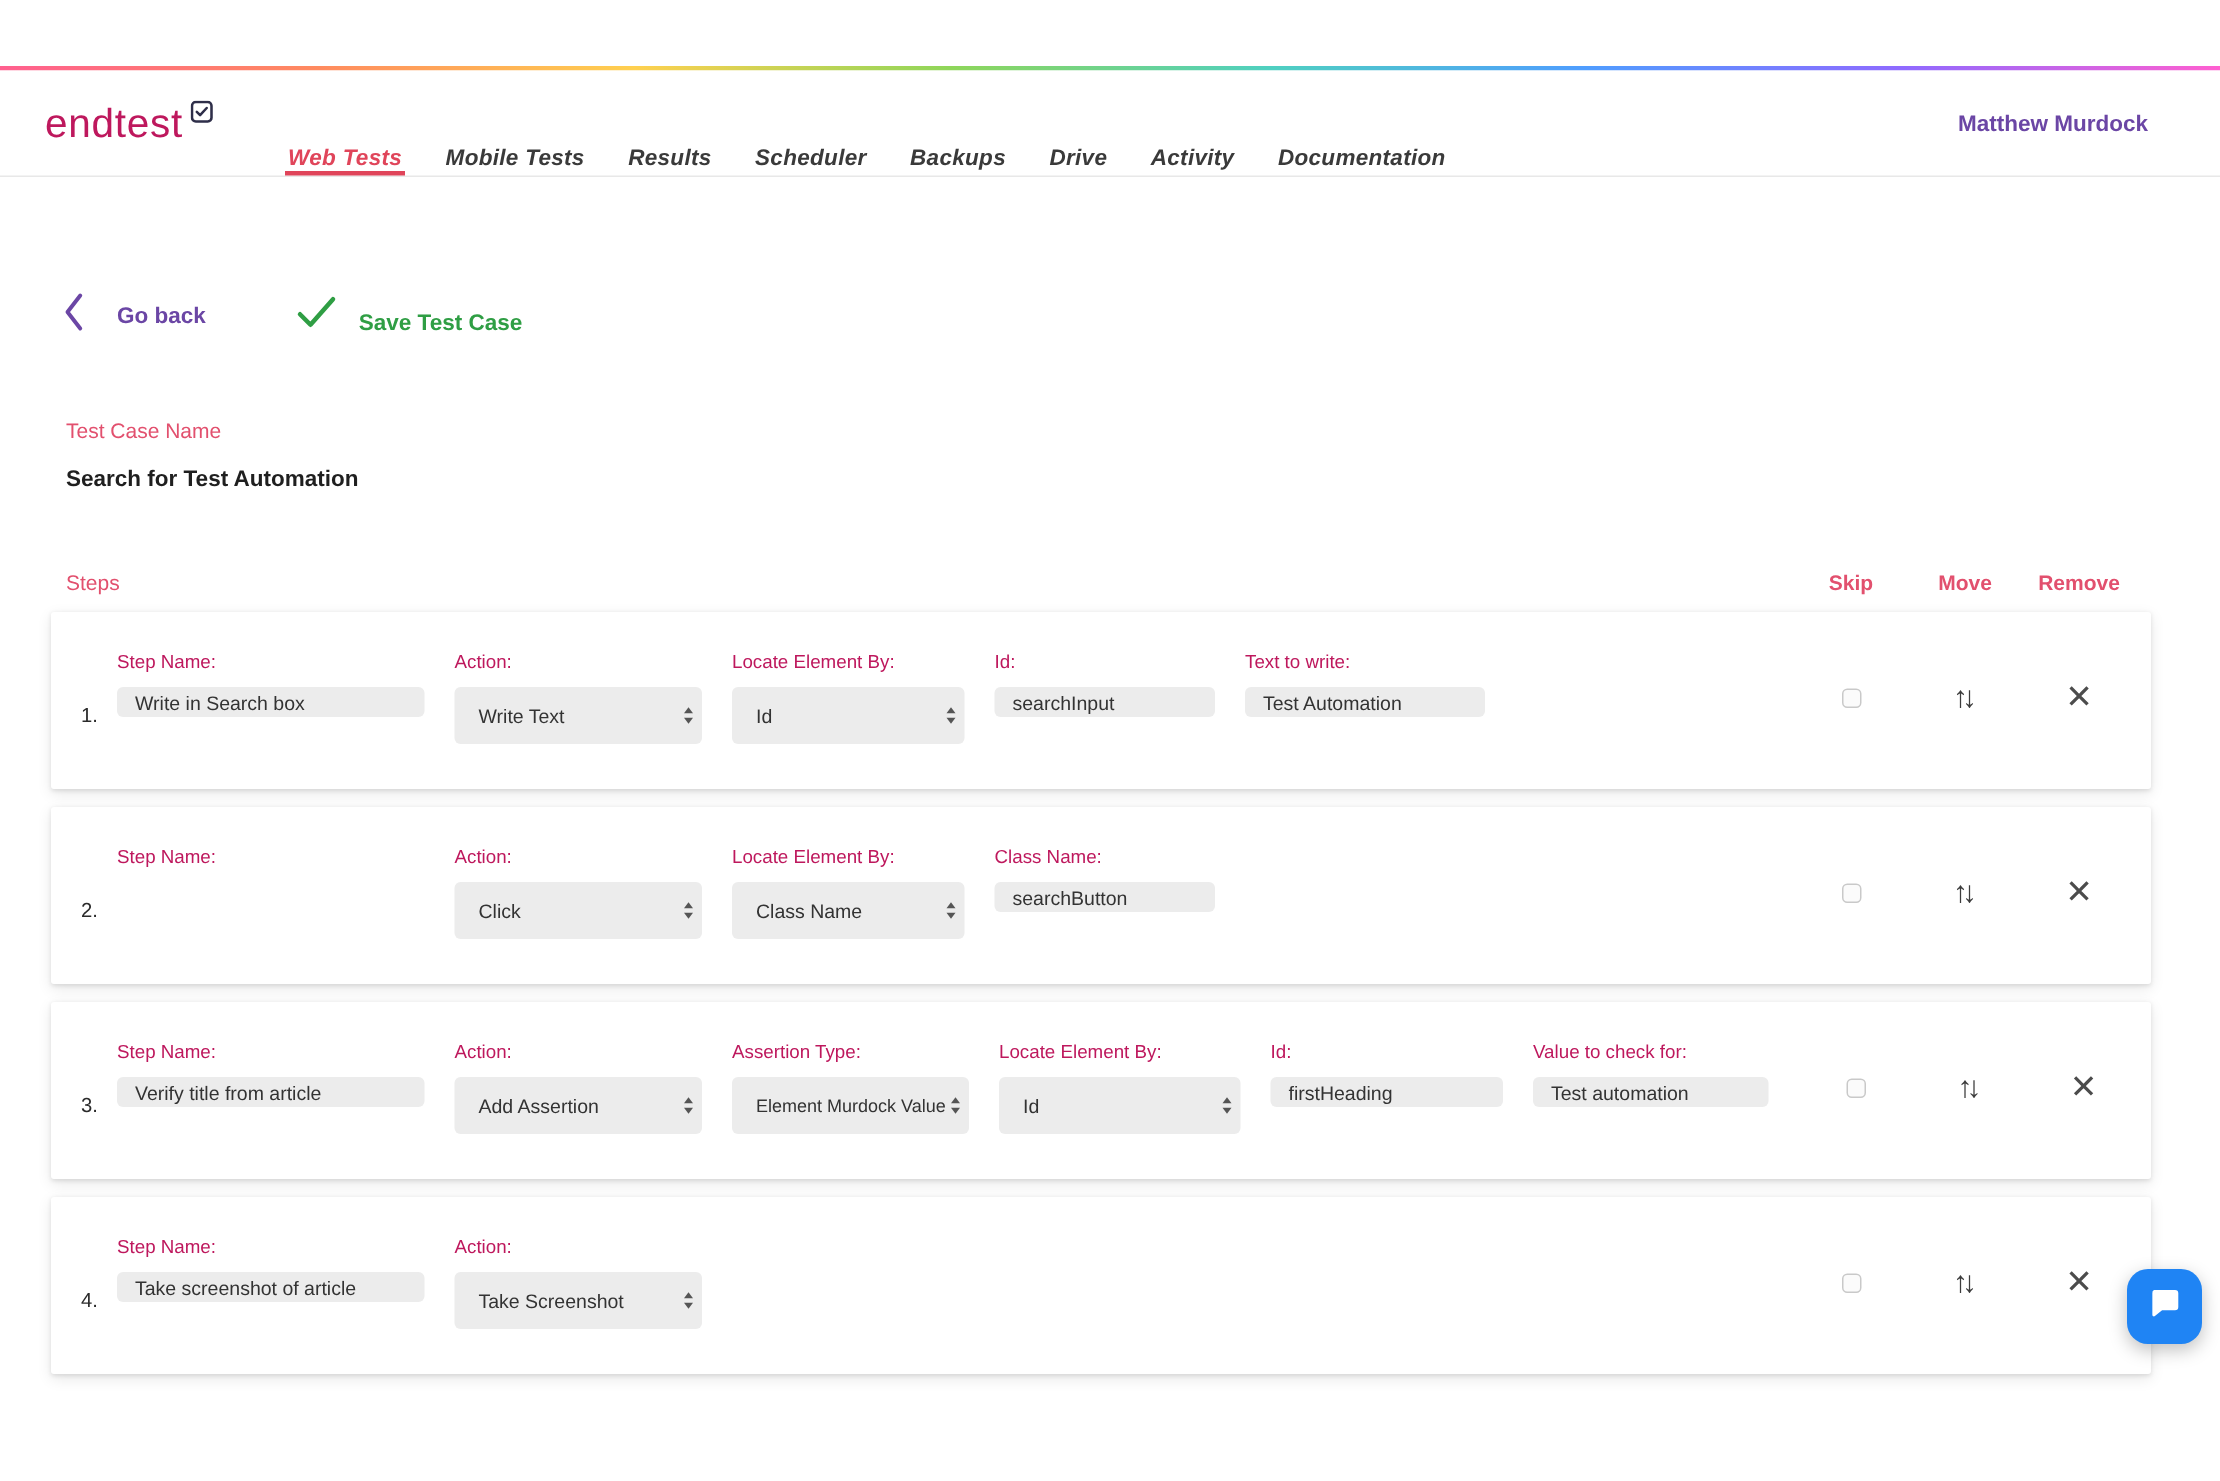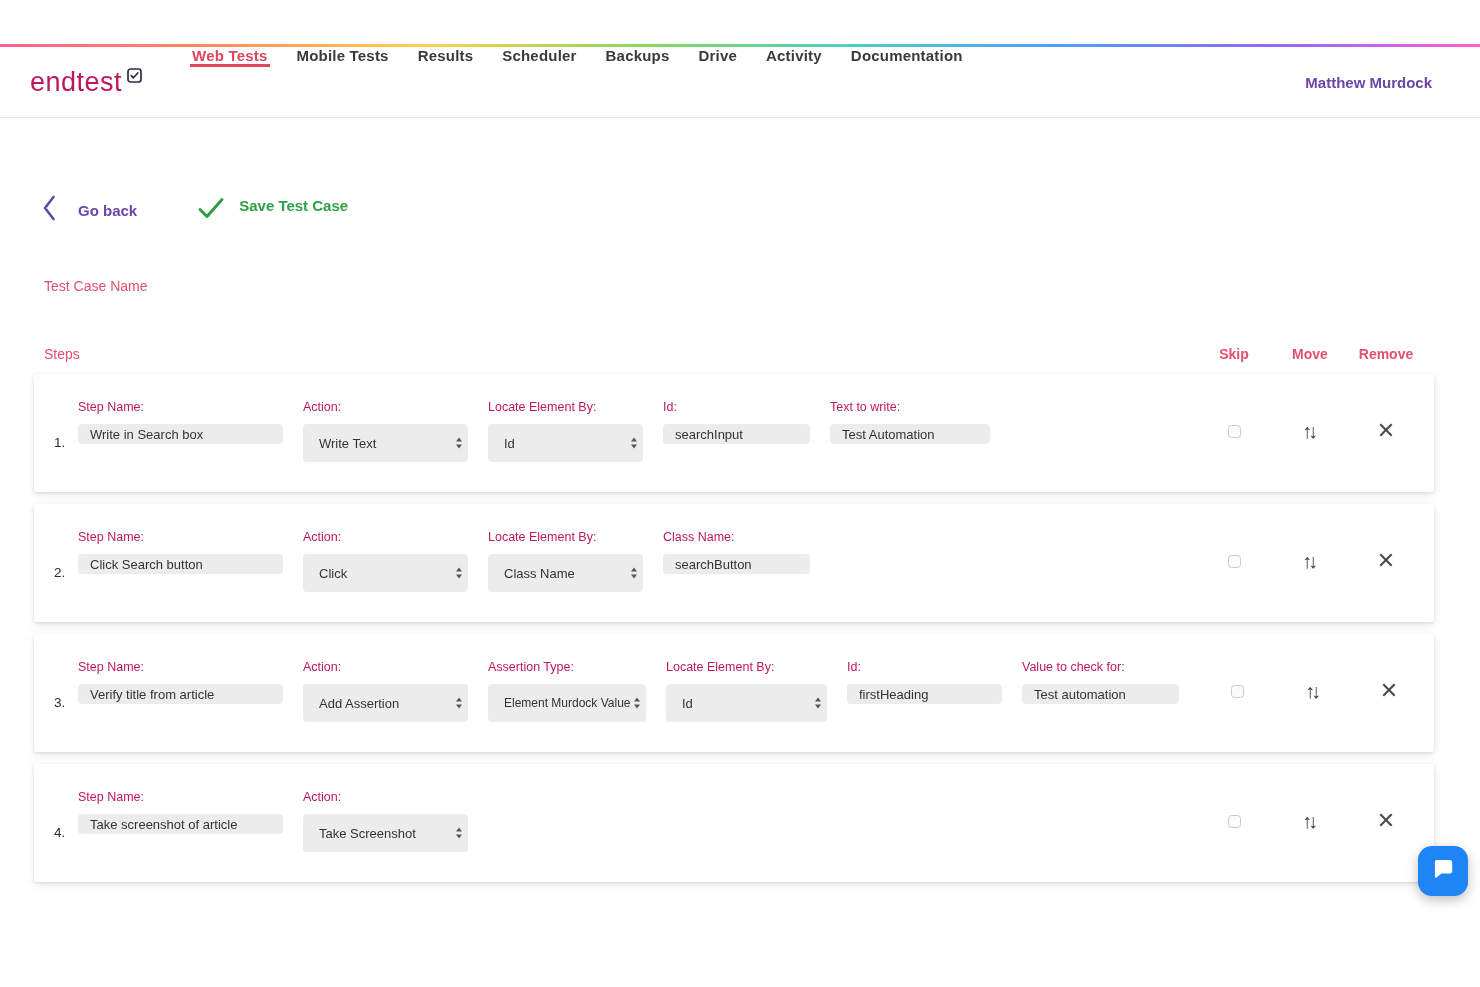--- a/index.html
+++ b/index.html
@@ -9,34 +9,34 @@
 
   .rainbow { position:absolute; top:44px; left:0; width:100%; height:3px;
     background:linear-gradient(90deg,#ff5f8f,#ff8a5f,#ffd04f,#8ed65a,#4fd0c0,#4f9dff,#8f6aff,#ff5fd0); }
 
   
   .header { position:absolute; top:47px; left:0; width:100%; height:71px;
     display:flex; align-items:stretch; border-bottom:1px solid #e8e8e8; background:#fff; }
   .logo { display:flex; align-items:center; margin-left:30px; cursor:pointer; }
   .logo-text { font-size:27px; font-weight:500; color:#be185d; letter-spacing:.5px; }
   .logo-check { margin-left:5px; margin-bottom:10px; }
-  .nav { display:flex; align-items:flex-start; margin-left:48px; gap:25px; }
+  .nav { display:flex; align-items:flex-end; margin-left:48px; gap:25px;font-style:italic; }
   .nav-item { display:flex; align-items:center; padding:0 2px; font-size:15px; font-weight:700;
     color:#3a3a3a; letter-spacing:.2px; border-bottom:3px solid transparent; cursor:pointer; }
   .nav-item.active { color:#e0455a; border-bottom-color:#e0455a; }
   .user-name { margin-left:auto; margin-right:48px; align-self:center; font-size:15px;
     font-weight:700; color:#6b46a5; cursor:pointer; }
 
   
   .main { position:absolute; top:118px; left:0; width:100%; padding:0 46px 0 34px; }
 
   .toolbar { display:flex; align-items:center; margin:76px 0 0 8px; gap:14px; }
   .go-back { display:flex; align-items:center; gap:22px; cursor:pointer; }
   .go-back-label { font-size:15px; font-weight:700; color:#6b46a5; }
-  .save-btn { display:flex; align-items:flex-start; gap:14px; margin-left:46px; cursor:pointer; }
+  .save-btn { display:flex; align-items:flex-end; gap:14px; margin-left:46px; cursor:pointer; }
   .save-label { font-size:15px; font-weight:600; color:#2f9e44; }
 
   .tc-label { margin:52px 0 0 10px; font-size:14px; color:#e2506e; }
   .tc-value { margin:16px 0 0 10px; font-size:15px; font-weight:700; color:#1f1f1f; cursor:text; }
 
   .steps-header { display:flex; align-items:flex-end; margin-top:52px; padding:0 10px; }
   .steps-title { font-size:14px; color:#e2506e; }
   .cols { display:flex; margin-left:auto; width:228px; }
   .cols span { width:76px; text-align:center; font-size:14px; color:#e2506e;font-weight:bold; }
 
@@ -115,20 +115,21 @@
         <span>
           <svg width="28" height="22" viewBox="0 0 28 22">
               <path d="M3 12.5l7 7L25 2.5" fill="none" stroke="#2f9e44" stroke-width="3" stroke-linecap="round" stroke-linejoin="round"></path>
             </svg>
         </span>
         <span class="save-label">Save Test Case</span>
       </div>
     </div>
 
     <div class="tc-label">Test Case Name</div>
+    <div class="tc-value">Search for Test Automation</div>
 
     <div class="steps-header">
       <span class="steps-title">Steps</span>
       <div class="cols">
         <span>Skip</span>
         <span>Move</span>
         <span>Remove</span>
       </div>
     </div>
 
@@ -179,21 +180,20 @@
             <span class="remove-icon">✕</span>
           </span>
       </div>
     </div>
 
     <div class="card">
       <div class="step-num">2.</div>
       <div class="fields">
         <div class="field" style="width:205px">
           <label class="f-label">Step Name:</label>
-          <input class="f-input" type="text" readonly="" value="Click Search button" style="">
         </div>
         <div class="field" style="width:165px">
           <label class="f-label">Action:</label>
           <div class="f-select">
             <span class="sel-text">Click</span>
             <span class="sel-arrows">
                 <i class="up"></i>
                 <i class="down"></i>
               </span>
           </div>

